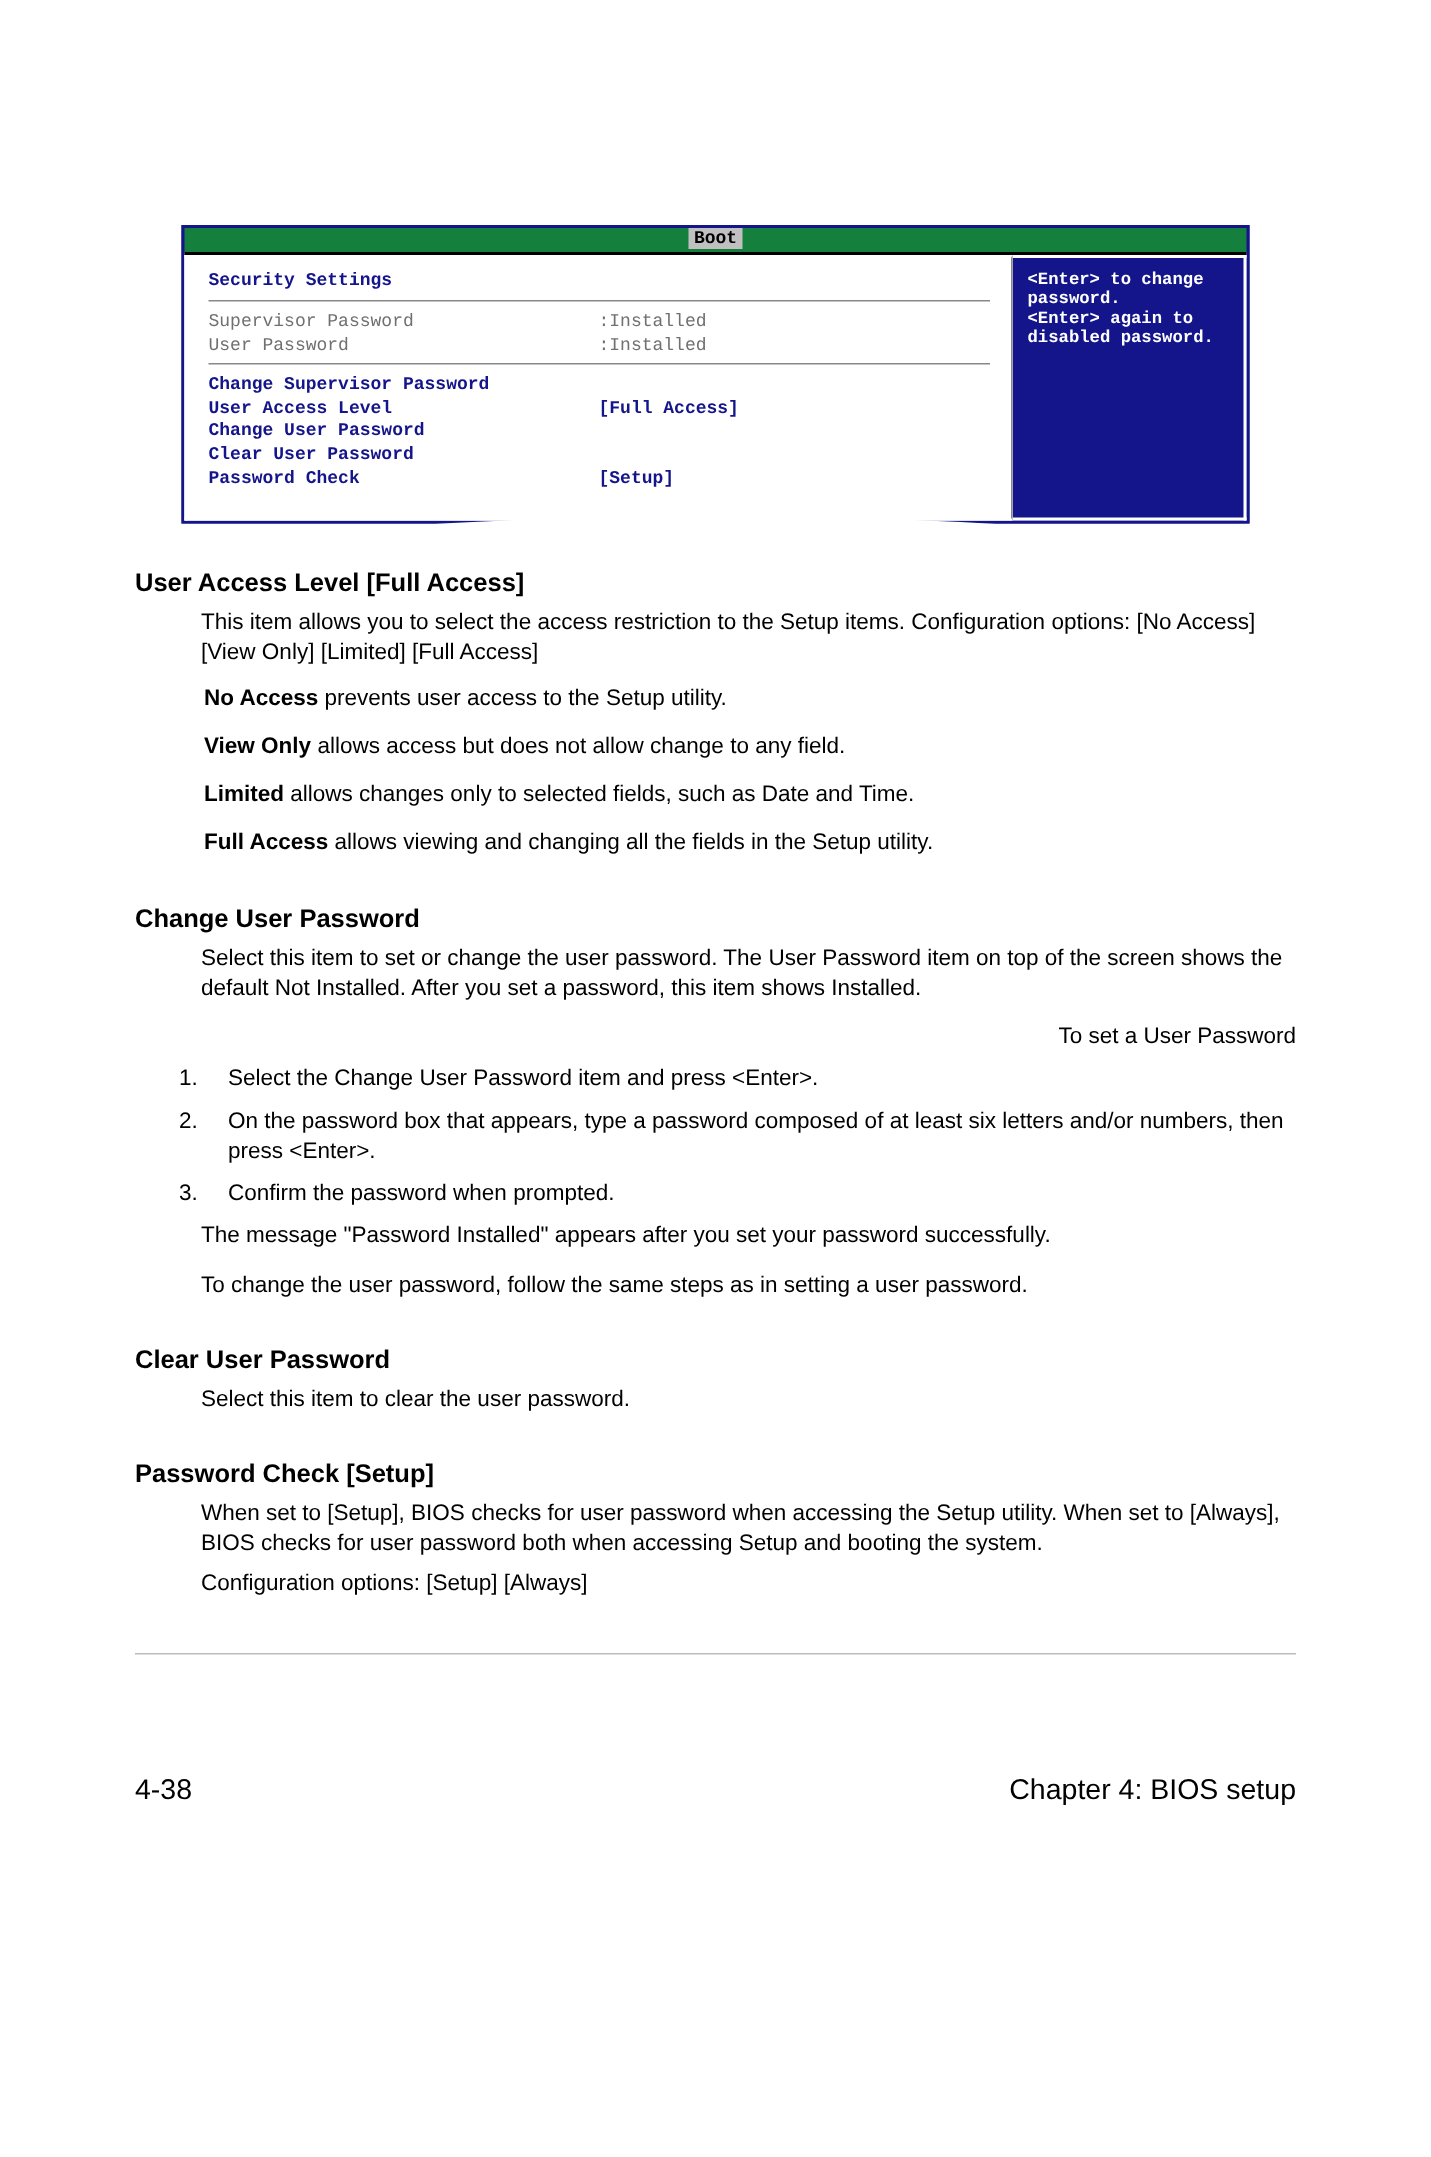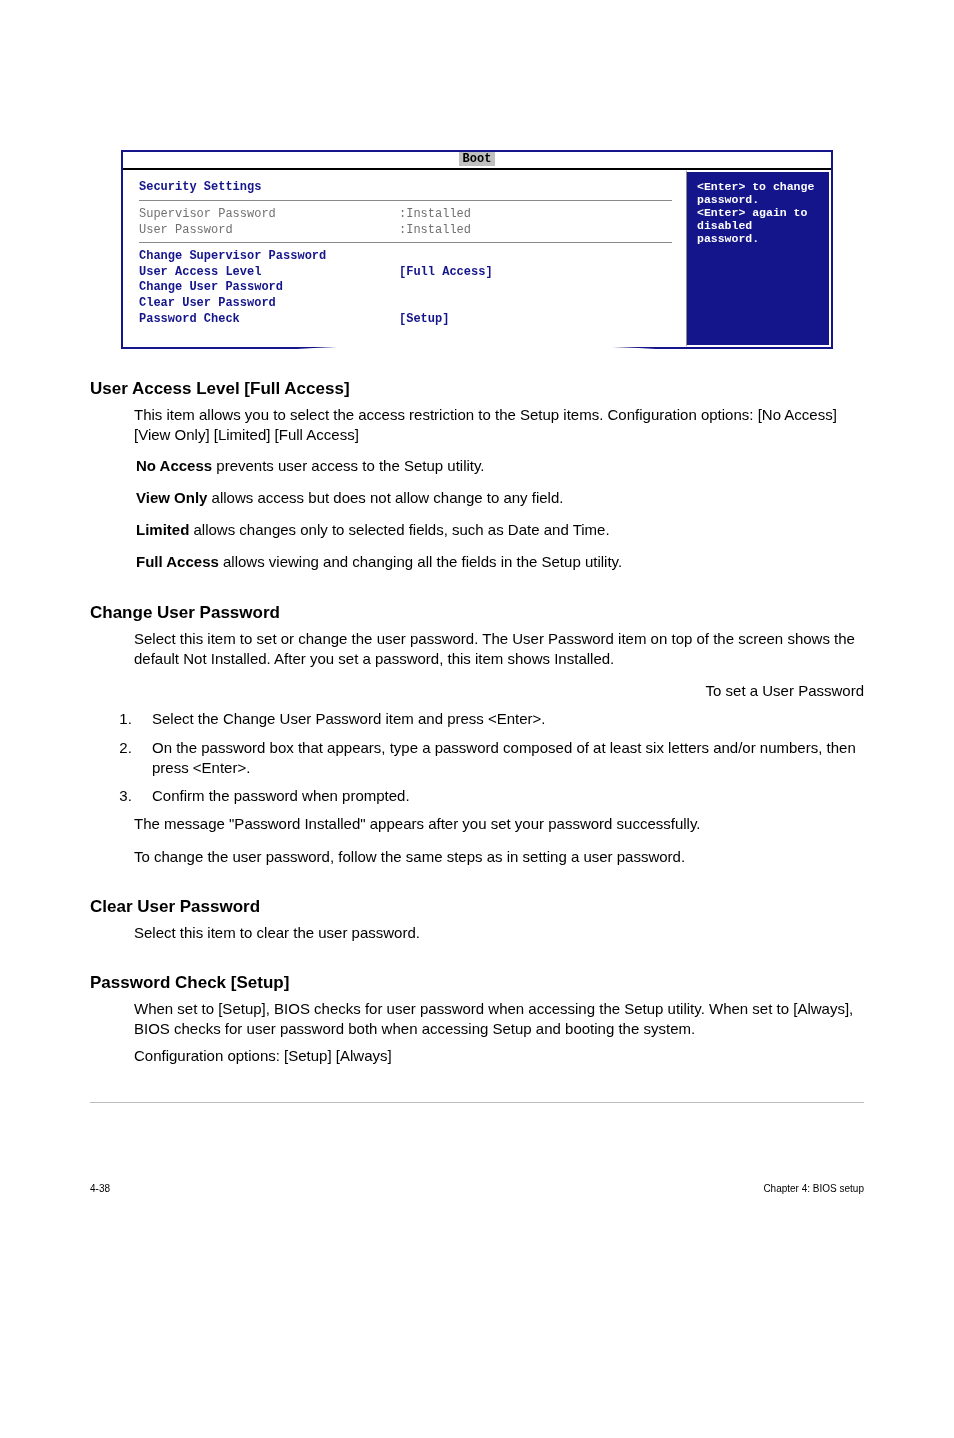--- a/index.html
+++ b/index.html
@@ -28,21 +28,21 @@
   .bios-header {
     background: #14148b;
     color: #ffffff;
     text-align: center;
     padding: 2px 0 0 0;
     font-weight: bold;
     letter-spacing: 1px;
   }
   .bios-tabs {
     text-align: center;
-    background: #ffffff;
+    background: #15803d;
     padding: 0 0 2px 0;
   }
   .bios-tab {
     display: inline-block;
     background: #c0c0c0;
     color: #000;
     padding: 0 4px;
     font-weight: bold;
   }
   .bios-body {
@@ -52,21 +52,21 @@
   }
   .bios-left {
     flex: 1;
     padding: 8px 14px 18px 14px;
     background: #ffffff;
     border: 2px solid #fff;
     border-right: 1px solid #888;
     position: relative;
   }
   .bios-right {
-    width: 144px;
+    width: 156px;
     background: #14148b;
     color: #fff;
     padding: 8px 10px;
     border: 2px solid #fff;
     border-left: none;
     font-weight: bold;
     font-size: 11.5px;
   }
   .bios-sec-title {
     color: #14148b;
@@ -114,21 +114,21 @@
     margin-bottom: 8px;
   }
   ol.steps li {
     padding-left: 16px;
     margin-bottom: 8px;
     line-height: 1.35;
   }
   .footer {
     display: flex;
     justify-content: space-between;
-    font-size: 10px;
+    font-size: 19px;
     color: #000;
     padding: 0 90px;
     margin-top: 70px;
     margin-bottom: 30px;
   }
   .footer-line {
     border-top: 1px solid #bbb;
     margin: 0 90px;
     padding-top: 10px;
   }

